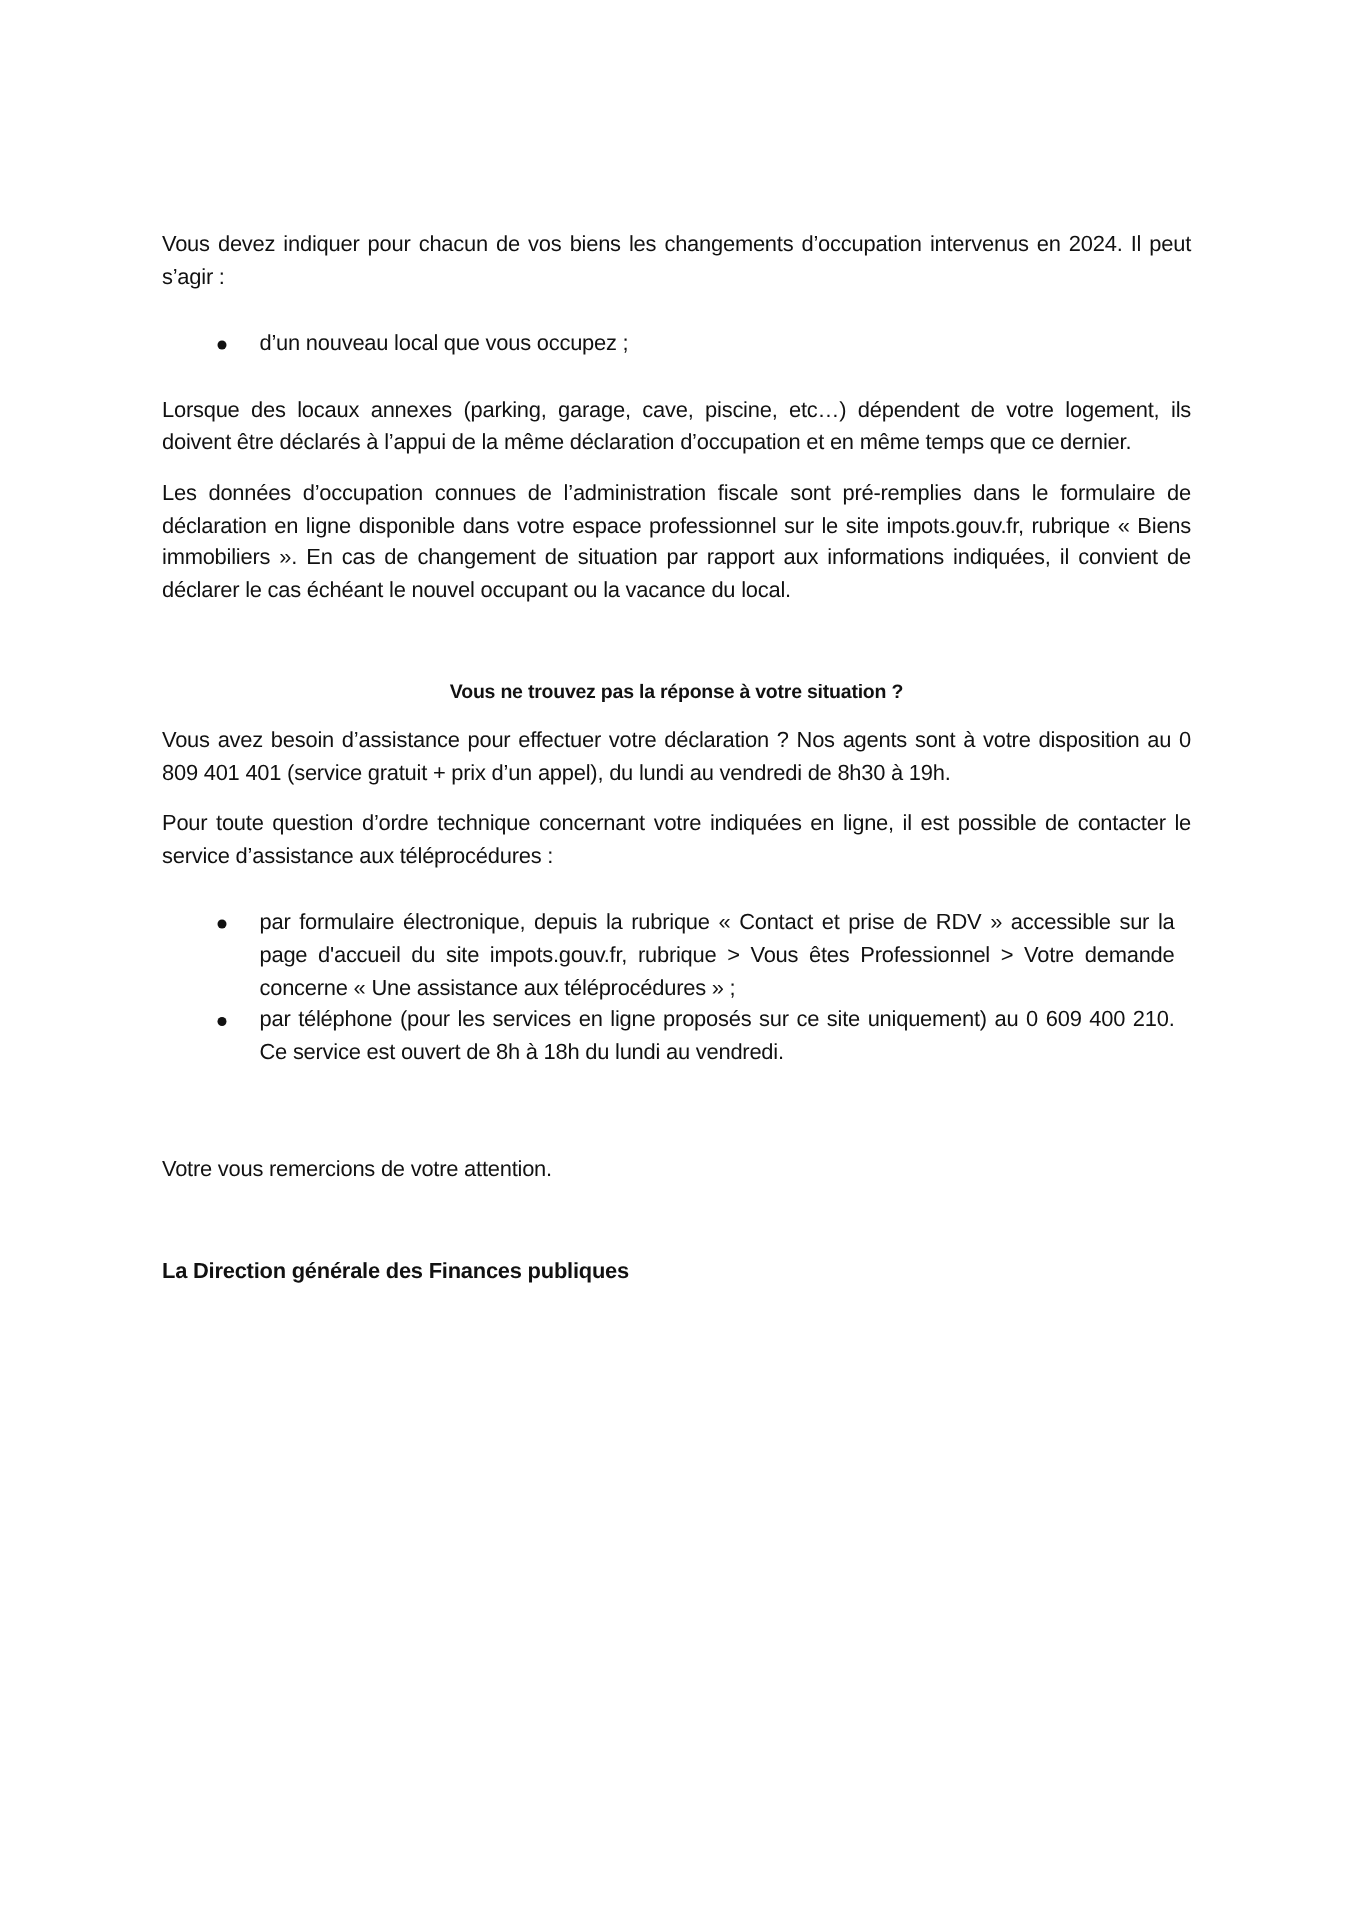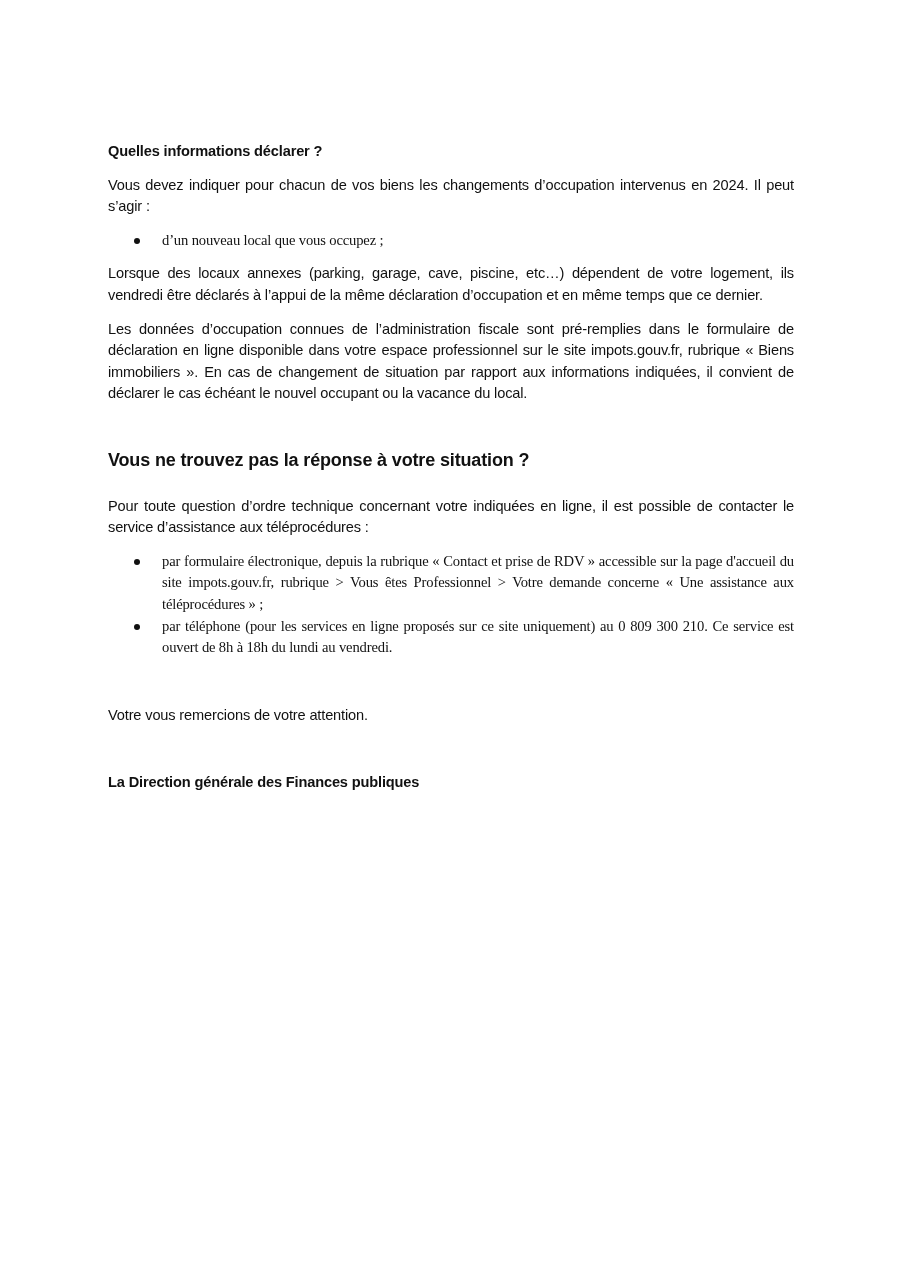--- a/index.html
+++ b/index.html
@@ -31,23 +31,22 @@
     p {
       margin: 0;
       text-align: justify;
     }
     .gap-sm { height: 12px; }
     .gap-md { height: 12px; }
     .gap-lg { height: 45px; }
     .gap-xl { height: 46px; }
     ul {
       list-style: none;
-      margin: 0;
+      margin: 11px;
       padding: 0;
-      font-family: Liberation Serif, serif;
     }
     ul li {
       position: relative;
       padding-left: 54px;
       text-align: justify;
     }
     ul li .bullet {
       position: absolute;
       left: 26px;
       top: 8px;
@@ -56,50 +55,50 @@
       border-radius: 50%;
       background: #111111;
     }
     .list-top { height: 12px; }
   </style>
 </head>
 <body>
 
 <div class="page">
 
-  <h2 class="heading" style="font-size:14.6px;">Quelles informations déclarer ?</h2>
   <div class="gap-sm"></div>
   <p>Vous devez indiquer pour chacun de vos biens les changements d’occupation intervenus en 2024. Il peut s’agir :</p>
   <div class="list-top"></div>
   <ul>
     <li>
       <span class="bullet"></span>
       <span>d’un nouveau local que vous occupez ;</span>
     </li>
   </ul>
   <div class="gap-md"></div>
-  <p>Lorsque des locaux annexes (parking, garage, cave, piscine, etc…) dépendent de votre logement, ils vendredi être déclarés à l’appui de la même déclaration d’occupation et en même temps que ce dernier.</p>
+  <p>Lorsque des locaux annexes (parking, garage, cave, piscine, etc…) dépendent de votre logement, ils doivent être déclarés à l’appui de la même déclaration d’occupation et en même temps que ce dernier.</p>
   <div class="gap-md"></div>
   <p>Les données d’occupation connues de l’administration fiscale sont pré-remplies dans le formulaire de déclaration en ligne disponible dans votre espace professionnel sur le site impots.gouv.fr, rubrique « Biens immobiliers ». En cas de changement de situation par rapport aux informations indiquées, il convient de déclarer le cas échéant le nouvel occupant ou la vacance du local.</p>
 
   <div class="gap-lg"></div>
 
-  <h2 class="heading" style="font-size:18px;">Vous ne trouvez pas la réponse à votre situation ?</h2>
+  <h2 class="heading" style="font-size:13px;text-align:center;">Vous ne trouvez pas la réponse à votre situation ?</h2>
   <div class="gap-sm"></div>
+  <p>Vous avez besoin d’assistance pour effectuer votre déclaration ? Nos agents sont à votre disposition au 0 809 401 401 (service gratuit + prix d’un appel), du lundi au vendredi de 8h30 à 19h.</p>
   <div class="gap-md"></div>
   <p>Pour toute question d’ordre technique concernant votre indiquées en ligne, il est possible de contacter le service d’assistance aux téléprocédures :</p>
   <div class="list-top"></div>
   <ul>
     <li>
       <span class="bullet"></span>
       <span>par formulaire électronique, depuis la rubrique « Contact et prise de RDV » accessible sur la page d'accueil du site impots.gouv.fr, rubrique &gt; Vous êtes Professionnel &gt; Votre demande concerne « Une assistance aux téléprocédures » ;</span>
     </li>
     <li>
       <span class="bullet"></span>
-      <span>par téléphone (pour les services en ligne proposés sur ce site uniquement) au 0 809 300 210. Ce service est ouvert de 8h à 18h du lundi au vendredi.</span>
+      <span>par téléphone (pour les services en ligne proposés sur ce site uniquement) au 0 609 400 210. Ce service est ouvert de 8h à 18h du lundi au vendredi.</span>
     </li>
   </ul>
 
   <div class="gap-xl"></div>
   <p>Votre vous remercions de votre attention.</p>
 
   <div class="gap-xl"></div>
   <p class="heading">La Direction générale des Finances publiques</p>
 
 </div>

